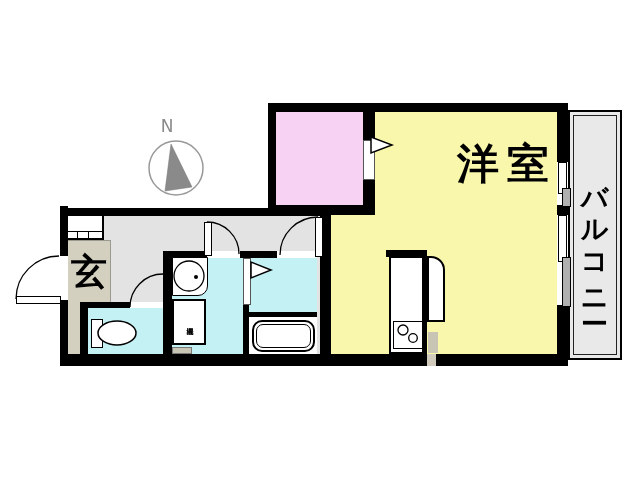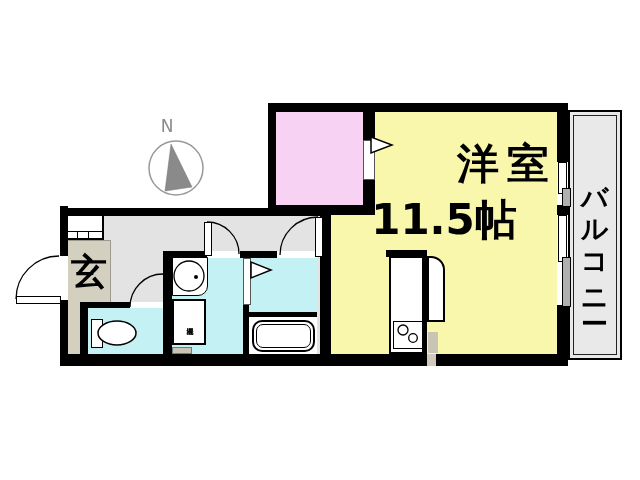--- a/index.html
+++ b/index.html
@@ -107,18 +107,17 @@
 
     <circle cx="403" cy="330" r="5" fill="#fff" stroke="#000" stroke-width="1.3"></circle>
     <circle cx="413" cy="338" r="4.3" fill="#fff" stroke="#000" stroke-width="1.3"></circle>
 
     <circle cx="176" cy="168" r="27" fill="#ffffff" stroke="#999" stroke-width="1.5"></circle>
     <polygon points="171,144 165,191 192,187" fill="#8a8a8a" stroke="#777" stroke-width="0.5"></polygon>
   </svg>
 
   <div class="txt" style="left:155px;top:118px;width:24px;text-align:center;font-size:17px;color:#8a8a8a;">N</div>
   <div class="txt" style="left:331px;top:143px;width:226px;text-align:right;font-size:42px;font-weight:bold;letter-spacing:8px;text-indent:8px;">洋室</div>
-  <div class="txt" style="left:331px;top:199px;width:226px;text-align:center;font-size:42px;font-weight:bold;">11.5帖</div>
   <div class="txt vtext" style="left:568px;top:122px;width:54px;height:236px;font-size:27px;font-weight:bold;letter-spacing:5px;display:flex;align-items:center;justify-content:center;">バルコニー</div>
   <div class="txt" style="left:67px;top:254px;width:44px;text-align:center;font-size:36px;font-weight:bold;">玄</div>
   <div class="txt vtext" style="left:172px;top:301px;width:34px;height:42px;font-size:7px;display:flex;align-items:center;justify-content:center;z-index:6;">洗濯機置場</div>
 
 </div>
 
 </body></html>

